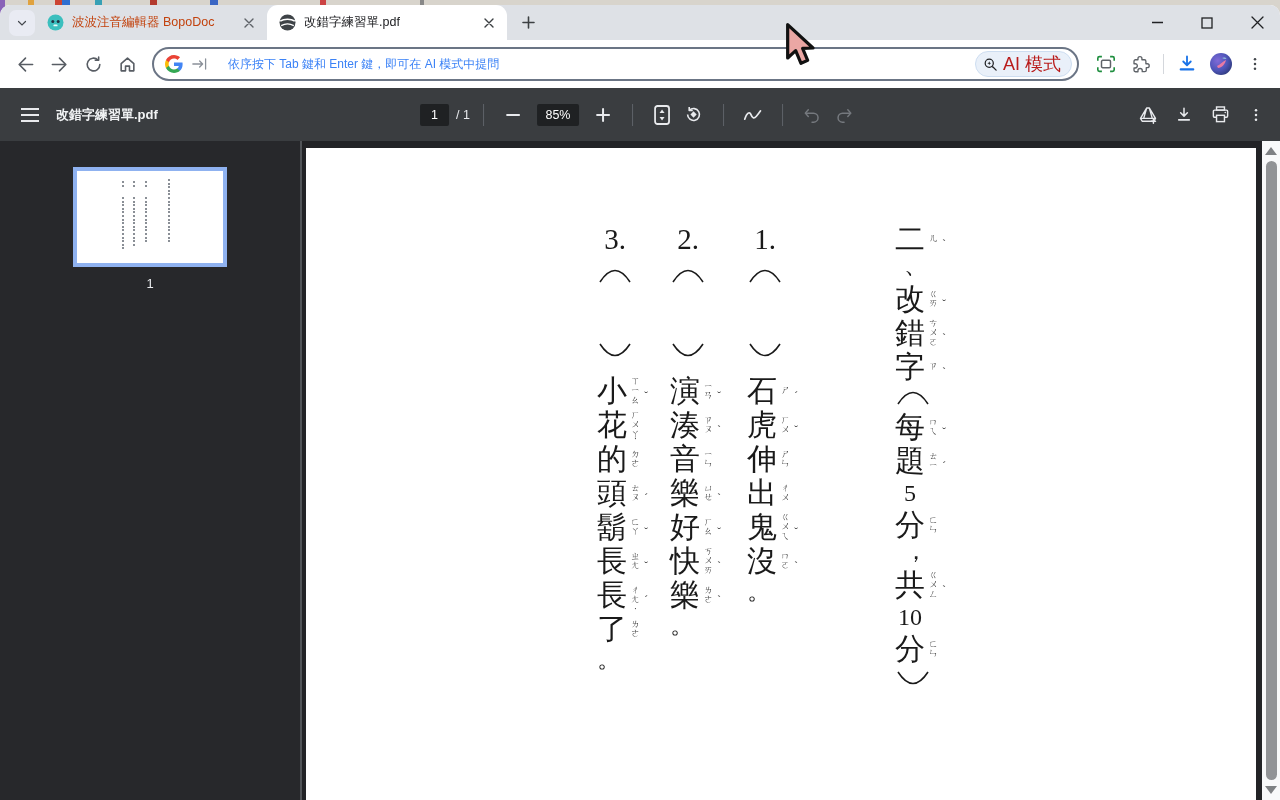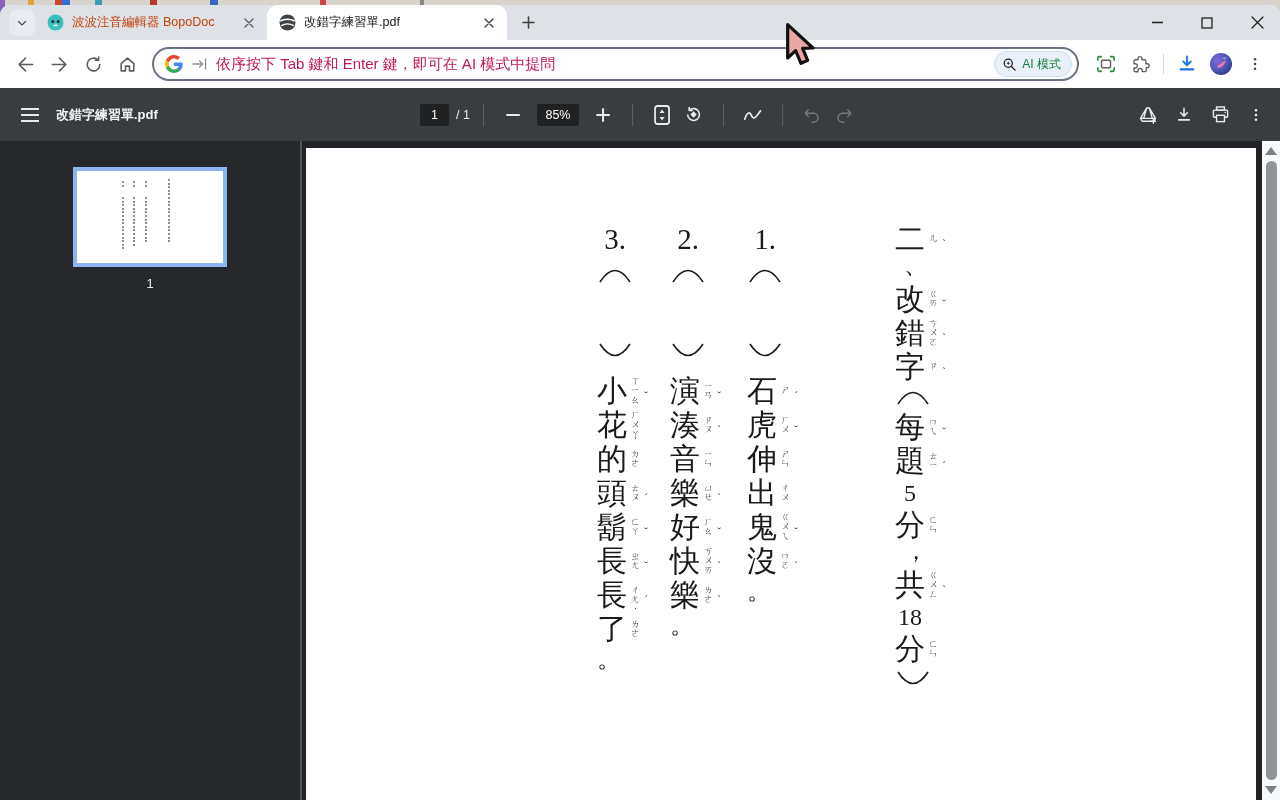--- a/index.html
+++ b/index.html
@@ -23,24 +23,24 @@
   .tab-close { width:17px; height:17px; border-radius:50%; display:flex; align-items:center; justify-content:center; cursor:pointer; flex:none; }
   .newtab { width:26px; height:26px; margin-left:8px; border-radius:50%; display:flex; align-items:center; justify-content:center; cursor:pointer; }
   .wincontrols { position:absolute; right:12px; top:0; height:35px; display:flex; align-items:center; gap:28px; }
   .winbtn { width:22px; height:22px; display:flex; align-items:center; justify-content:center; cursor:pointer; }
 
   
   .toolbar { height:48px; background:#ffffff; display:flex; align-items:center; padding:0 8px; position:relative; }
   .navbtn { width:30px; height:30px; border-radius:50%; display:flex; align-items:center; justify-content:center; margin:0 2px; cursor:pointer; }
   .omnibox { height:34px; flex:1; margin:0 10px 0 8px; border:2px solid #6b7585; border-radius:18px;
     background:#fff; display:flex; align-items:center; padding:0 5px 0 11px; min-width:0; }
-  .omni-placeholder { color:#be185d; font-size:15px; margin-left:7px; white-space:nowrap; overflow:hidden; flex:1; }
+  .omni-placeholder { color:#3b82f6; font-size:12px; margin-left:19px; white-space:nowrap; overflow:hidden; flex:1; }
   .ai-pill { height:26px; border-radius:14px; background:#e9f0f9; border:1px solid #cdddf0; display:flex;
     align-items:center; padding:0 10px 0 7px; gap:5px; cursor:pointer; flex:none; }
-  .ai-pill span { font-size:12px; color:#15803d; }
+  .ai-pill span { font-size:18px; color:#b91c1c; }
   .bar-sep { width:1px; height:20px; background:#d4d7dc; margin:0 6px; }
 
   
   .pdfbar { height:53px; background:#3a3d40; position:relative; display:flex; align-items:center; color:#e8eaed; }
   .pdfbtn { width:32px; height:32px; border-radius:50%; display:flex; align-items:center; justify-content:center; cursor:pointer; flex:none; }
   .pdf-title { font-size:13px; font-weight:700; color:#f1f3f4; margin-left:10px; }
   .pdf-center { position:absolute; left:50%; top:0; height:53px; transform:translateX(-50%); display:flex; align-items:center; }
   .darkbox { background:#1f2123; color:#fff; font-size:12.5px; text-align:center; border-radius:2px; height:22px; line-height:22px; }
   .pagebox { width:29px; margin-right:7px; }
   .zoombox { width:42px; margin:0 8px; }
@@ -421,21 +421,21 @@
               <div class="cell-punct punct-mid">，</div>
               <div class="cell-char">
                 <span class="main-char">共</span>
                 <span class="zy">
                   <span class="zy-letter">ㄍ</span>
                   <span class="zy-letter">ㄨ</span>
                   <span class="zy-letter">ㄥ</span>
                   <span class="zy-tone">ˋ</span>
                 </span>
               </div>
-              <div class="cell-num-inline">18</div>
+              <div class="cell-num-inline">10</div>
               <div class="cell-char">
                 <span class="main-char">分</span>
                 <span class="zy">
                   <span class="zy-letter">ㄈ</span>
                   <span class="zy-letter">ㄣ</span>
                 </span>
               </div>
               <div class="cell-paren">
                 <svg width="36" height="20" viewBox="0 0 36 20">
                   <path d="M3 3 Q18 26 33 3" fill="none" stroke="#1a1a1a" stroke-width="1.6"></path>

